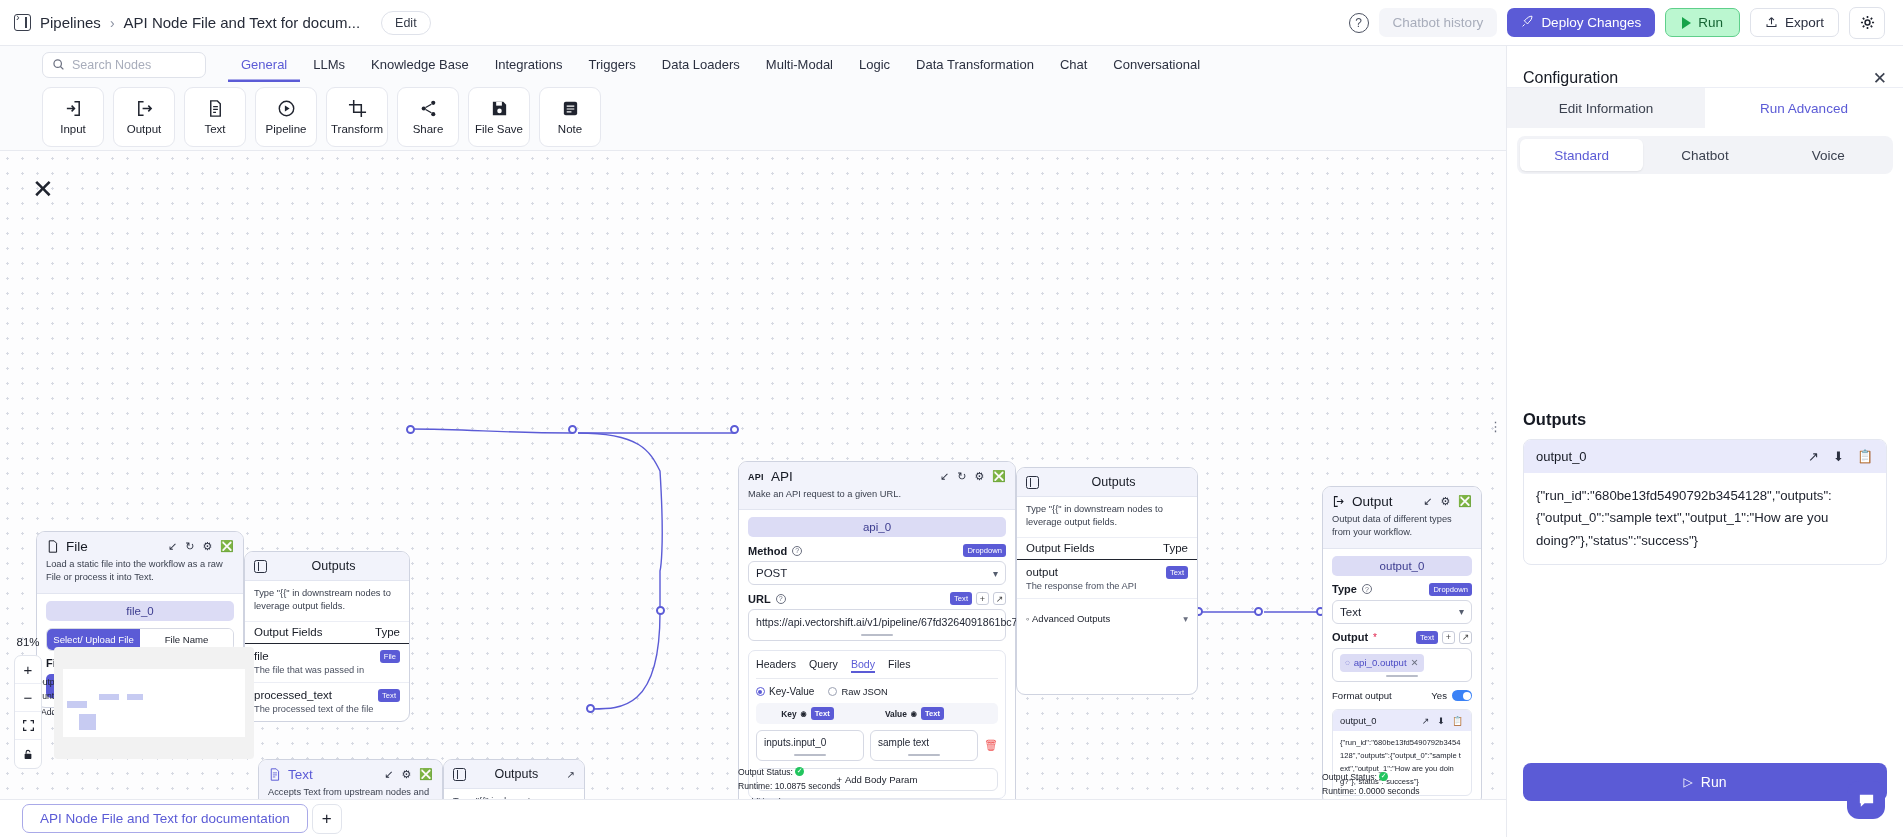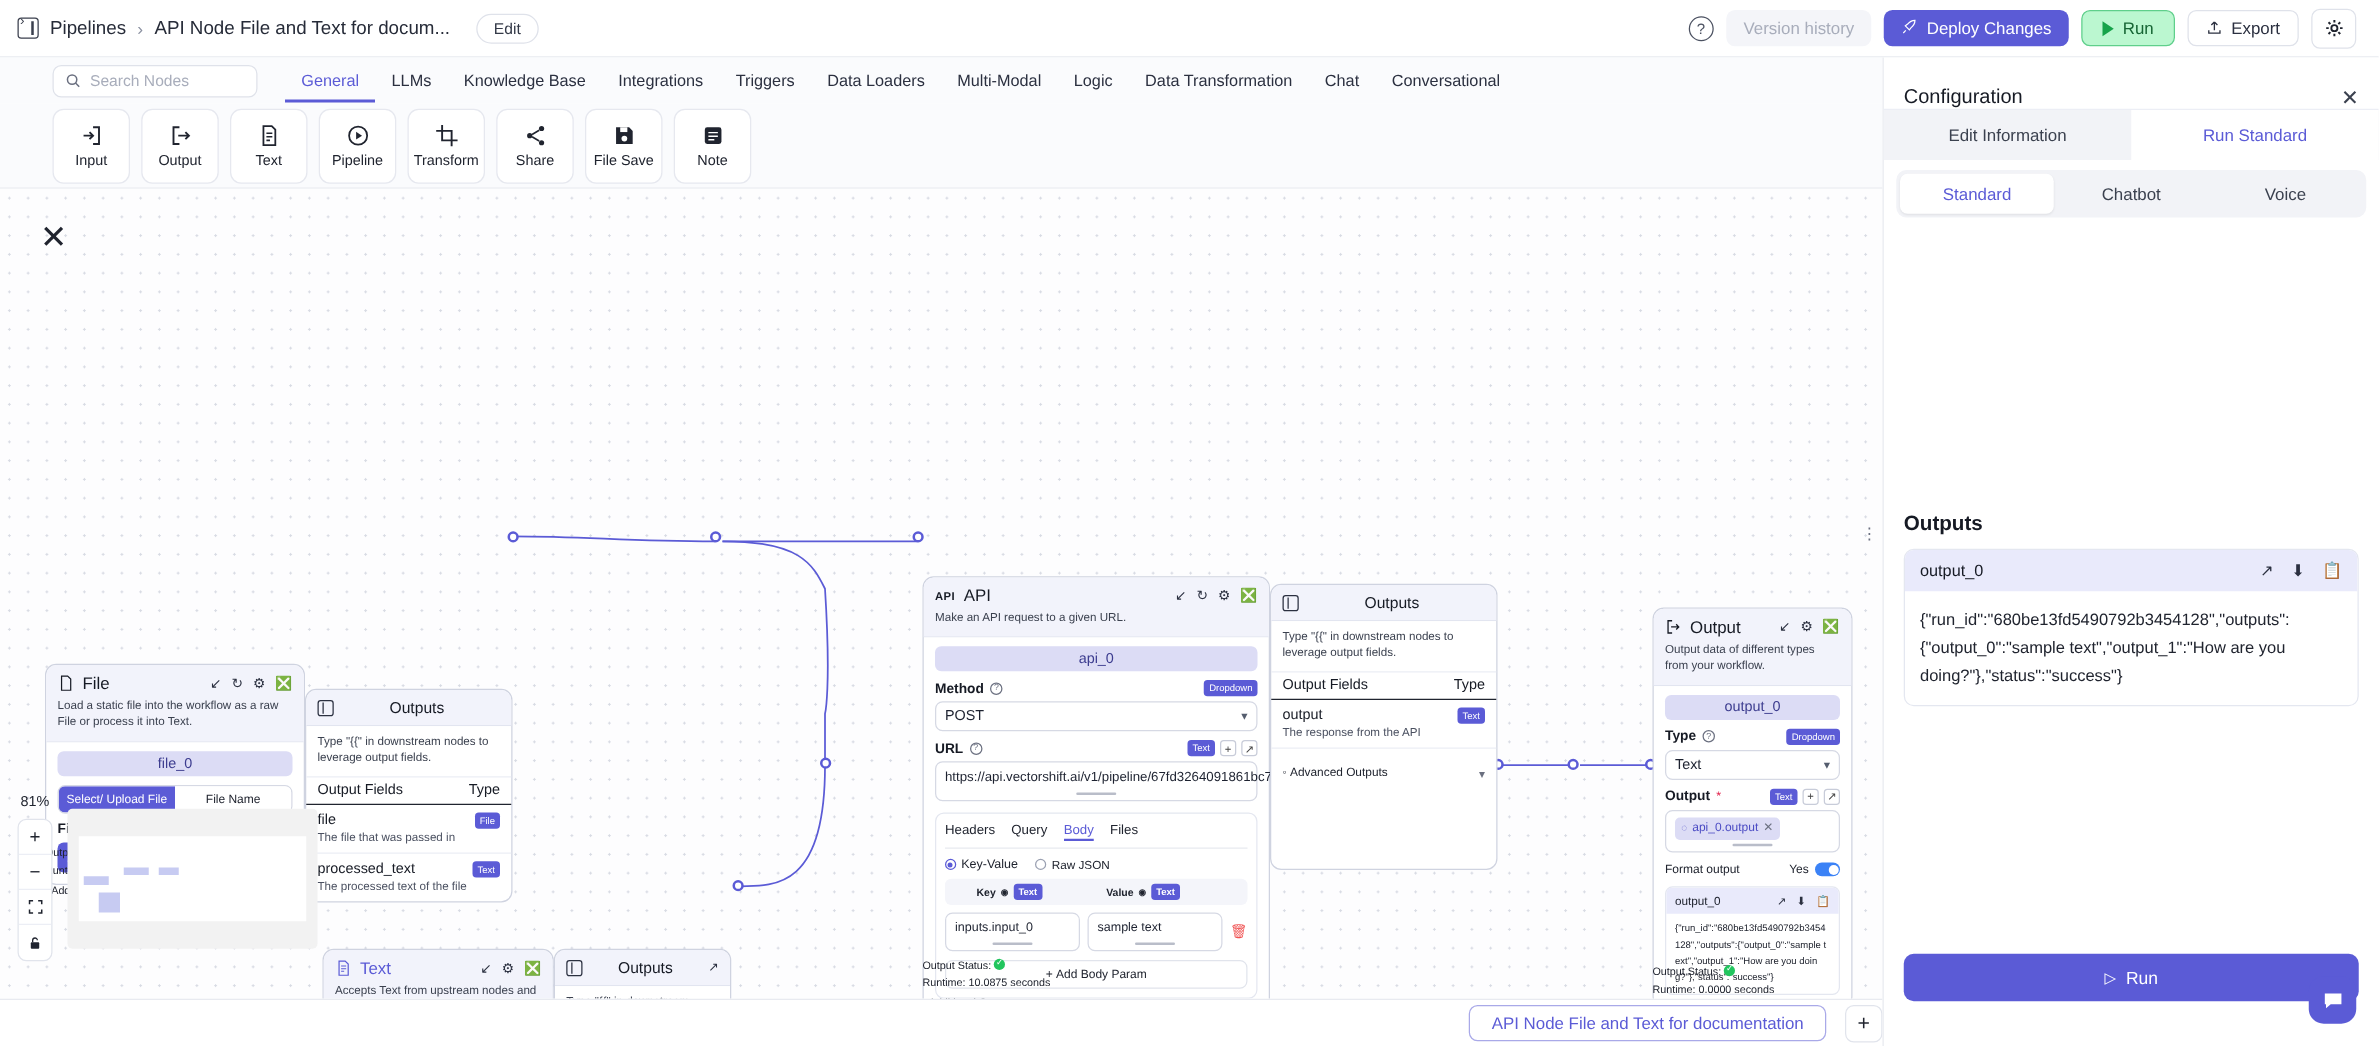--- a/index.html
+++ b/index.html
@@ -174,21 +174,21 @@
   .zbtn:last-child { border-bottom:none; }
 
   
   .minimap { position:absolute; left:54px; bottom:40px; width:200px; height:112px; background:#f2f2f2;
              border-radius:4px; }
   .mmpage { position:absolute; left:9px; top:22px; width:182px; height:68px; background:#fff;}
   .mmb { position:absolute; background:#c7cbf2; }
 
   
   .bottombar { position:absolute; left:0; bottom:0; width:1506px; height:38px; background:#fff;
-               border-top:1px solid #e8eaf0; display:flex; align-items:center; padding-left:22px; gap:15px;justify-content:flex-end;}
+               border-top:1px solid #e8eaf0; display:flex; align-items:center; padding-left:22px; gap:4px;}
   .pipe-tab { border:1px solid #a9a9e8; border-radius:7px; background:#fff; color:#5b5bd6;
               font-size:13.5px; padding:6px 17px; cursor:pointer;}
   .plus-tab { width:30px;height:30px;border:1px solid #e1e4ec;border-radius:7px;background:#fff;
               display:flex;align-items:center;justify-content:center;font-size:17px;color:#20242f;cursor:pointer;}
 
   
   .cfg { position:absolute; right:0; top:46px; width:397px; height:791px; background:#fff;
          border-left:1px solid #e8eaf0; }
   .cfg-hdr { height:42px; display:flex; align-items:flex-end; padding:0 16px; border-bottom:1px solid #eceef5;}
   .cfg-hdr .t { font-size:16px; color:#161a24;}
@@ -228,21 +228,21 @@
   <div class="topbar">
     <div class="tb-left">
       <span class="panel-icon"></span>
       <span class="bc-link">Pipelines</span>
       <span class="bc-sep">›</span>
       <span class="bc-cur">API Node File and Text for docum...</span>
       <button class="edit-btn">Edit</button>
     </div>
     <div class="tb-right">
       <div class="help-icon">?</div>
-      <button class="vh-btn">Version history</button>
+      <button class="vh-btn">Chatbot history</button>
       <button class="deploy-btn">
         <svg width="13" height="13" viewBox="0 0 16 16">
           <path d="M13.5 1.5c-3 0-5.5 1.5-7.5 4L4 7l4 4 1.5-2c2.5-2 4-4.5 4-7.5z" fill="none" stroke="#fff" stroke-width="1.2"></path>
           <path d="M4.5 11.5L2 14" stroke="#fff" stroke-width="1.2" fill="none"></path>
         </svg>
         <span>Deploy Changes</span>
       </button>
       <button class="run-btn">
         <span class="tri"></span>
         <span>Run</span>
@@ -702,21 +702,21 @@
 
   <div class="vdots">⋮</div>
 
   <div class="cfg">
     <div class="cfg-hdr">
       <span class="t">Configuration</span>
       <span class="x">✕</span>
     </div>
     <div class="seg">
       <div>Edit Information</div>
-      <div class="on">Run Standard</div>
+      <div class="on">Run Advanced</div>
     </div>
     <div class="seg2">
       <div class="on">Standard</div>
       <div>Chatbot</div>
       <div>Voice</div>
     </div>
 
 
     <div class="cfg-sec" style="padding-top:236px;">
       <span class="ttl">Outputs</span>

